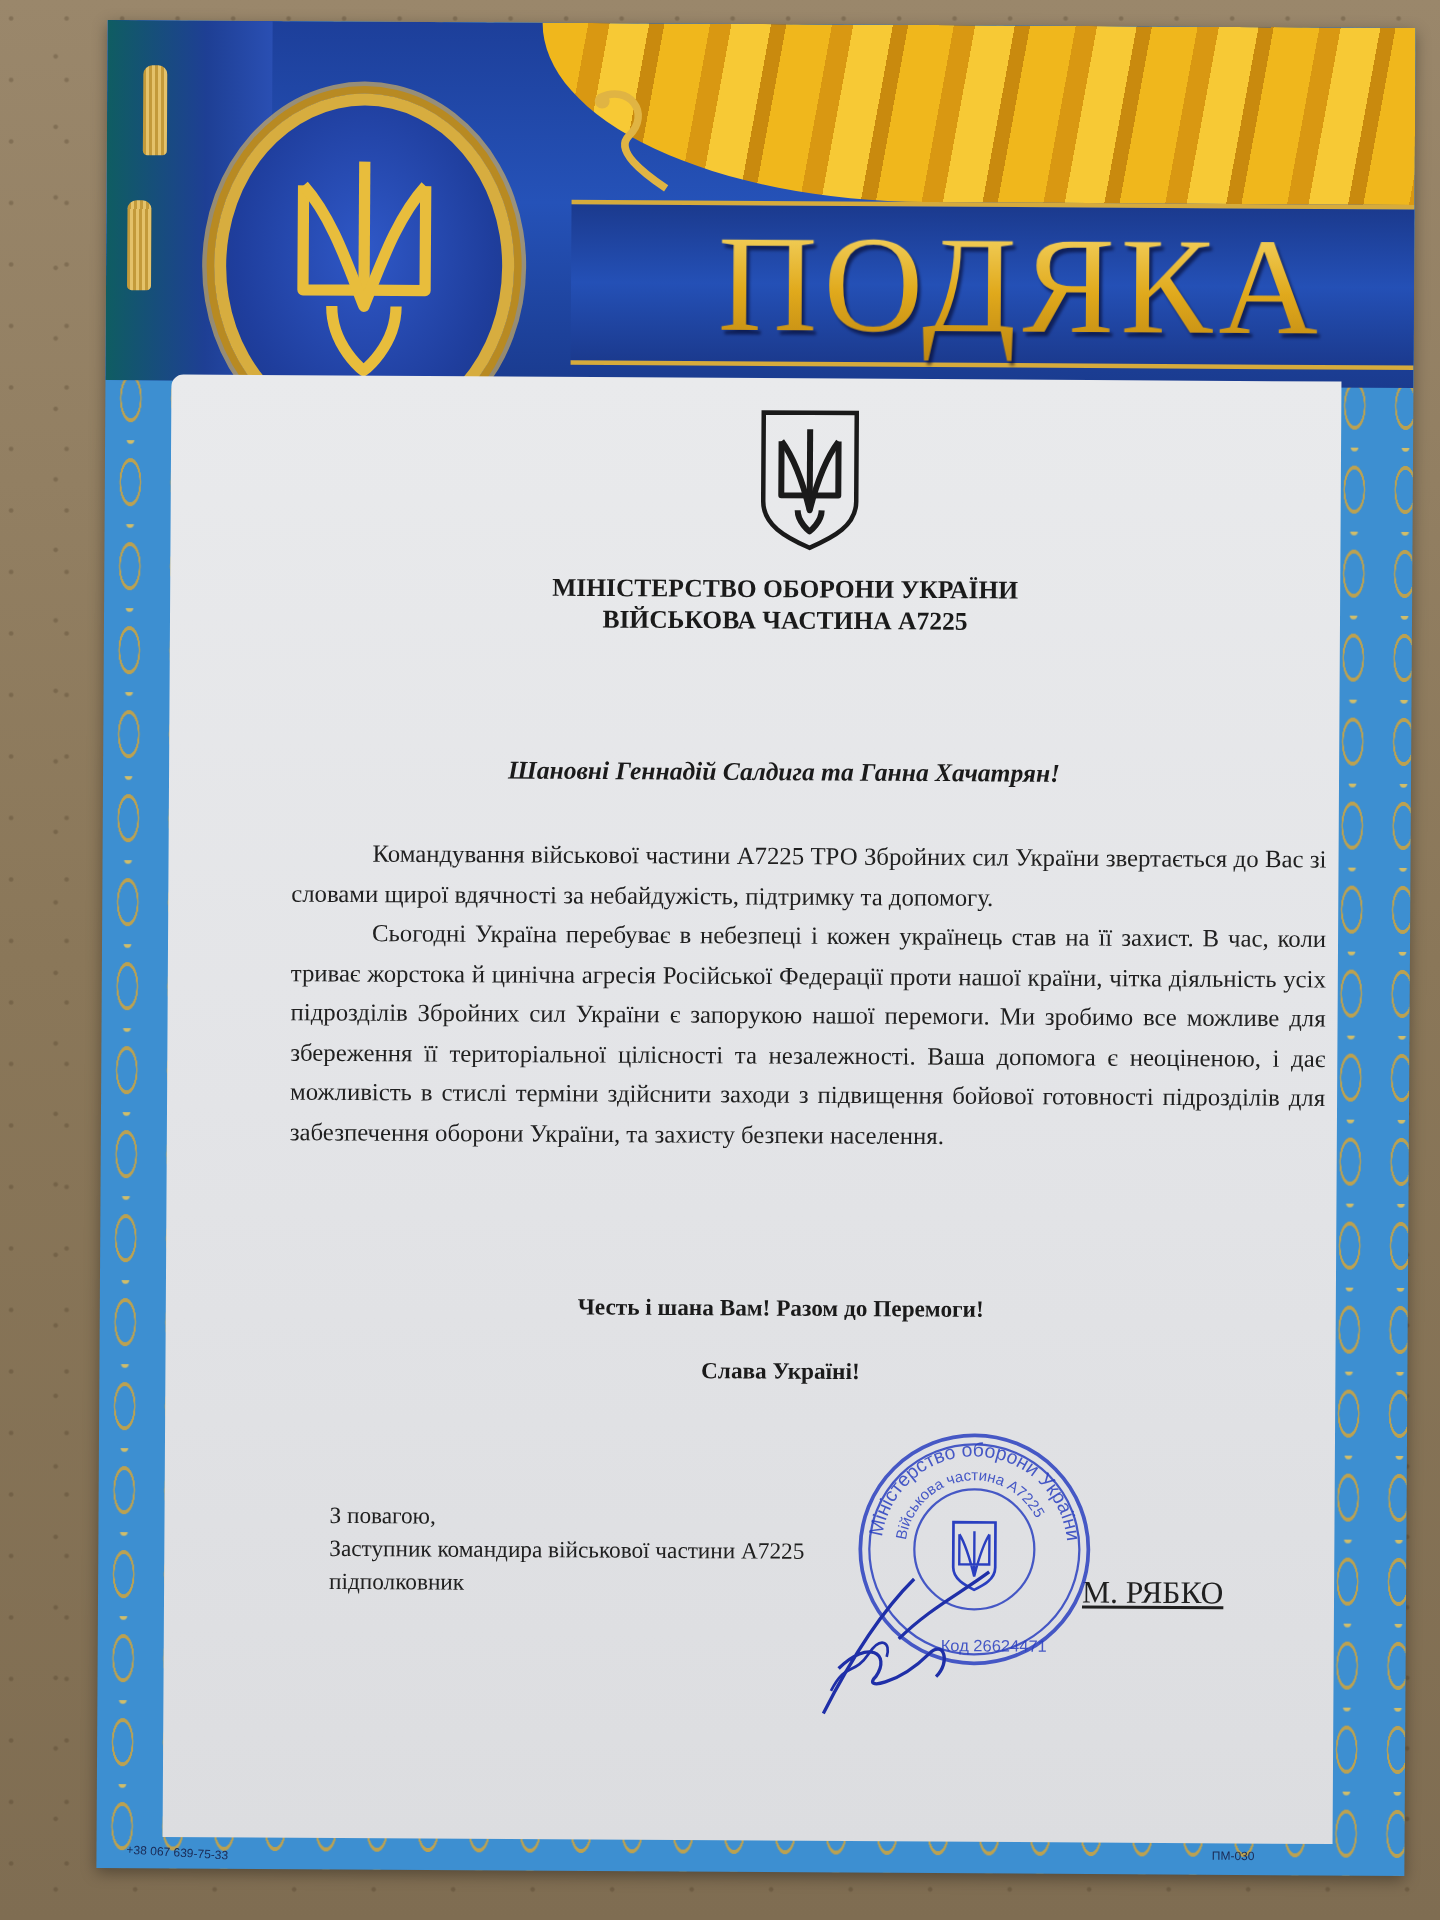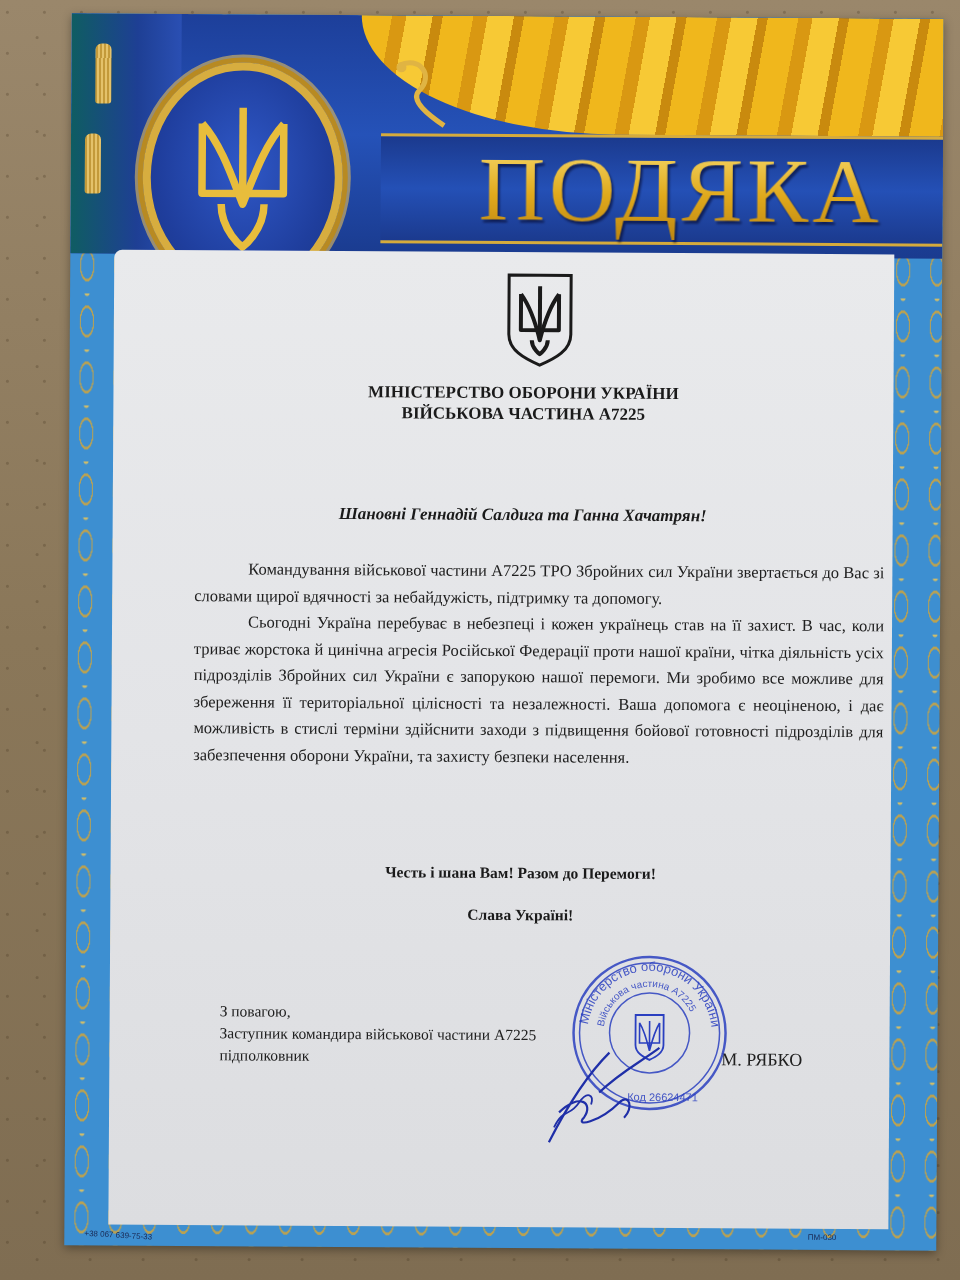--- a/index.html
+++ b/index.html
@@ -103,21 +103,21 @@
   }
   .body-text p { text-indent: 54px; }
   .closing {
     position: absolute; left: 0; width: 100%; text-align: center;
     font-weight: bold; font-size: 15.5px; color: #1a1a1a; padding-left: 40px;
   }
   .sign-block {
     position: absolute; left: 110px; top: 750px; font-size: 15.5px; line-height: 22px; color: #202020;
   }
   .signer-name {
-    position: absolute; left: 612px; top: 796px; font-size: 18px; color: #202020;
+    position: absolute; left: 612px; top: 796px; font-size: 21px; color: #202020; text-decoration: underline;
   }
   .stamp {
     position: absolute; left: 460px; top: 700px; width: 160px; height: 160px;
   }
   .signature { position: absolute; left: 430px; top: 780px; width: 140px; height: 120px; }
   .print-phone {
     position: absolute; left: 20px; bottom: 6px; font-family: "Liberation Sans", sans-serif;
     font-size: 8px; color: #1a2a55; transform: rotate(3deg);
   }
   .print-code {

